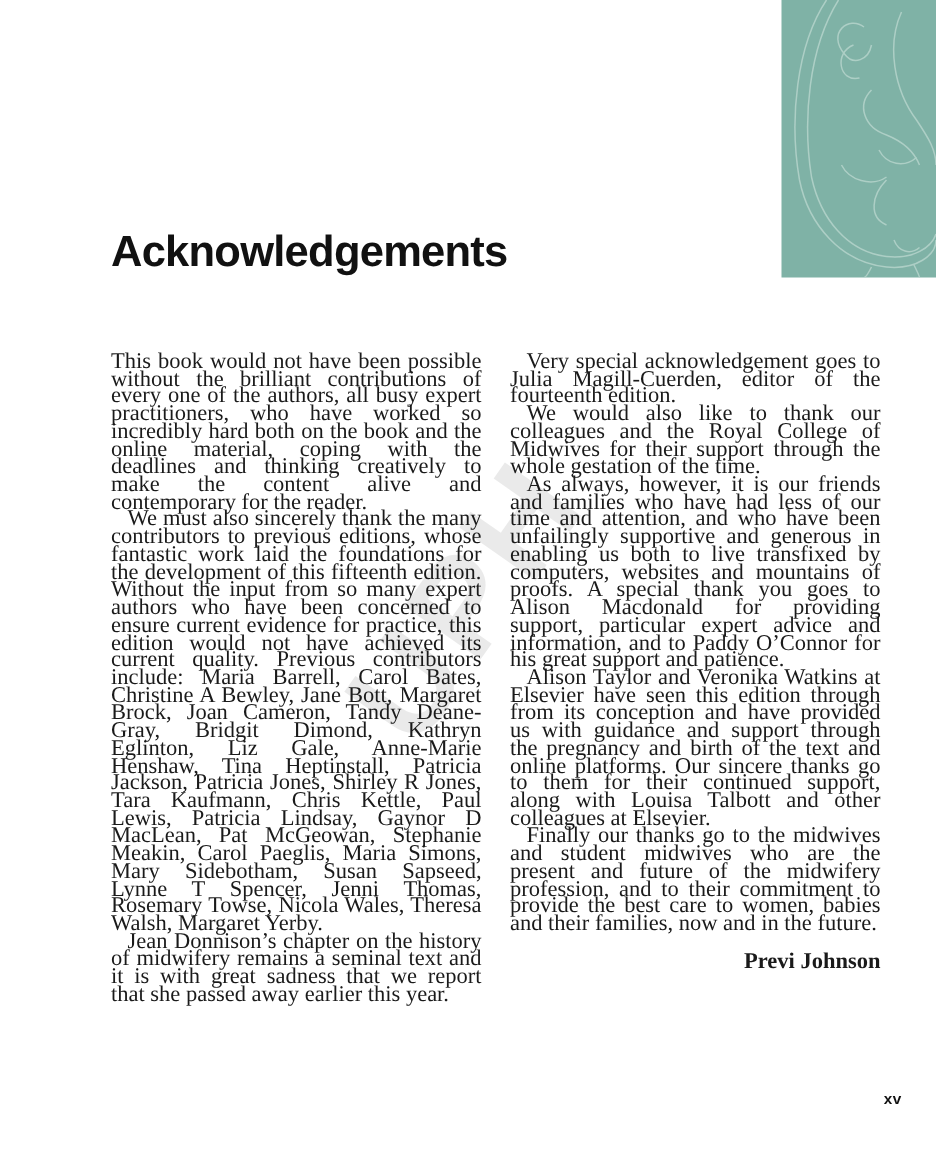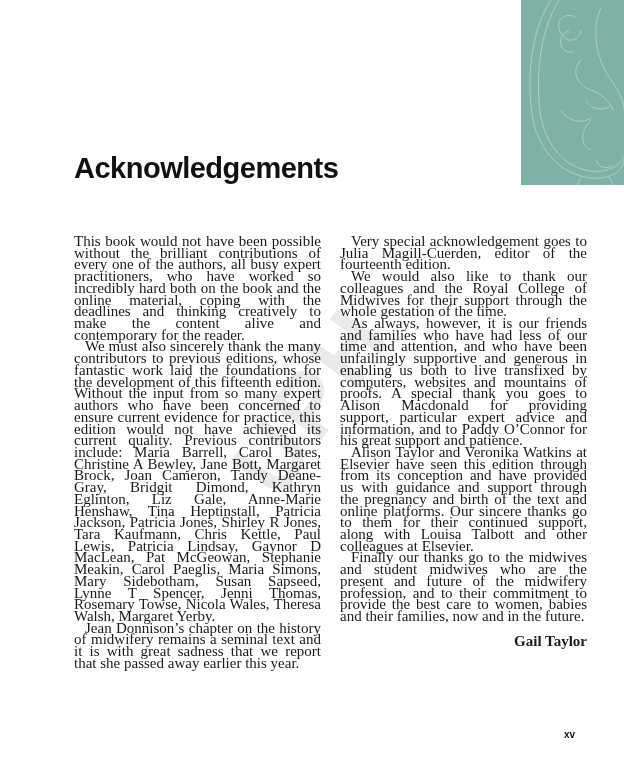--- a/index.html
+++ b/index.html
@@ -21,22 +21,22 @@
     position: absolute; top: 236px; width: 247px;
     font-size: 15px; line-height: 11.72px; text-align: justify; hyphens: manual;
   }
   .col p { margin: 0; text-indent: 11px; }
   .col p.first { text-indent: 0; }
   .col-left { left: 74px; }
   .col-right { left: 340px; }
   .signatures { margin-top: 12px; text-align: right; font-weight: 700; }
   .signatures div { line-height: 12px; }
   .page-number {
-    position: absolute; left: 564px; top: 729px;
-    font-family: Liberation Sans, sans-serif;
+    position: absolute; left: 589px; top: 729px;
+    font-family: Liberation Mono, monospace;
     font-size: 10px; font-weight: 700; color: #111;
   }
   .watermark {
     position: absolute; left: 190px; top: 270px; width: 260px; height: 220px;
     pointer-events: none;
   }
   .watermark span {
     position: absolute; left: 20px; top: 80px;
     font-family: "Liberation Sans", "DejaVu Sans", sans-serif;
     font-size: 90px; font-weight: 700; color: rgba(160,160,160,0.22);
@@ -77,17 +77,17 @@
   <p>Jean Donnison’s chapter on the history of midwifery remains a seminal text and it is with great sadness that we report that she passed away earlier this year.</p>
 </div>
 
 <div class="col col-right">
   <p>Very special acknowledgement goes to Julia Magill-Cuerden, editor of the fourteenth edition.</p>
   <p>We would also like to thank our colleagues and the Royal College of Midwives for their support through the whole gestation of the time.</p>
   <p>As always, however, it is our friends and families who have had less of our time and attention, and who have been unfailingly supportive and generous in enabling us both to live transfixed by computers, websites and mountains of proofs. A special thank you goes to Alison Macdonald for providing support, particular expert advice and information, and to Paddy O’Connor for his great support and patience.</p>
   <p>Alison Taylor and Veronika Watkins at Elsevier have seen this edition through from its conception and have pro­vided us with guidance and support through the pregnancy and birth of the text and online platforms. Our sincere thanks go to them for their continued support, along with Louisa Talbott and other colleagues at Elsevier.</p>
   <p>Finally our thanks go to the midwives and student mid­wives who are the present and future of the midwifery profes­sion, and to their commitment to provide the best care to women, babies and their families, now and in the future.</p>
   <div class="signatures">
-    <div>Gail Taylor</div>
+    <div>Previ Johnson</div>
   </div>
 </div>
 
 <div class="page-number">xv</div>
 
 </body></html>

